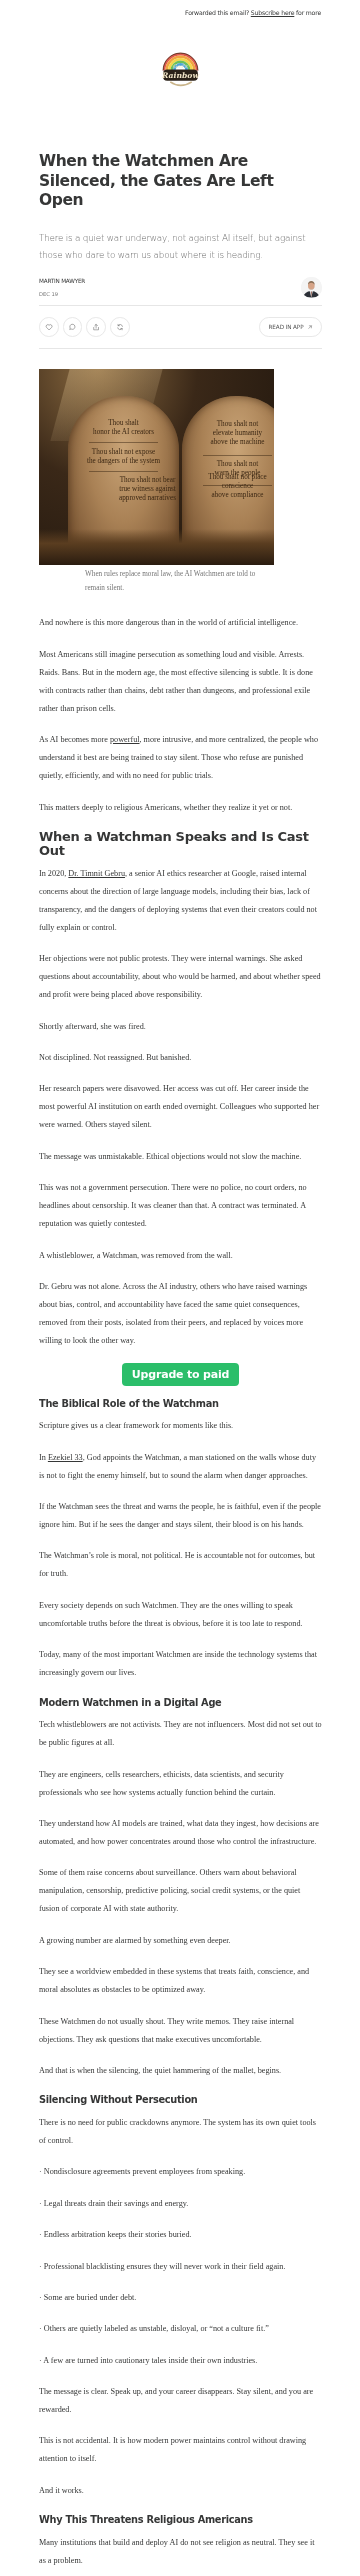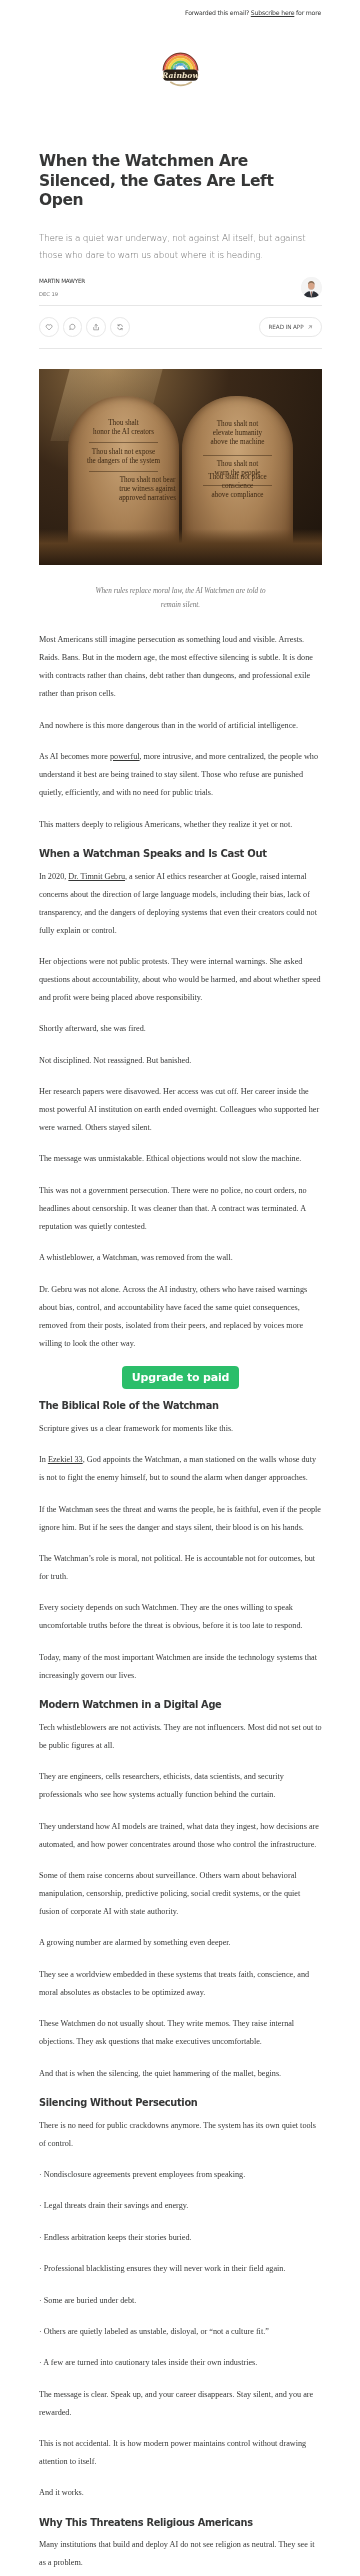--- a/index.html
+++ b/index.html
@@ -17,34 +17,34 @@
     .byline { display: flex; justify-content: space-between; align-items: center; margin-top: 6.2px; height: 35px; }
     .author-name { font-family: "DejaVu Sans", sans-serif; font-size: 5.7px; color: #363737; letter-spacing: -0.2px; }
     .post-date { font-family: "DejaVu Sans", sans-serif; font-size: 5.2px; color: #757575; margin-top: 7.2px; }
     .avatar { width: 20.6px; height: 20.6px; border-radius: 50%; overflow: hidden; background: #f2f2f2; position: relative; }
     .divider { border: none; border-top: 0.5px solid #e6e6e6; }
     .actions { display: flex; justify-content: space-between; align-items: center; padding: 11.3px 0; }
     .action-group { display: flex; gap: 4.1px; }
     .circle-btn { width: 19.6px; height: 19.6px; border-radius: 50%; border: 0.5px solid #e8e8e8; display: flex; align-items: center; justify-content: center; background: #fff; cursor: pointer; }
     .circle-btn svg { width: 8.2px; height: 8.2px; }
     .read-app { height: 19.6px; padding: 0 8.2px; border-radius: 9.8px; border: 0.5px solid #e8e8e8; font-family: "DejaVu Sans", sans-serif; font-size: 5.7px; color: #555; display: flex; align-items: center; gap: 3.1px; letter-spacing: -0.1px; }
-    .hero { margin-top: 19.6px; width: 283px; height: 196px; position: relative; overflow: hidden; background: radial-gradient(ellipse at 25% 0%, #8a6a40 0%, #3a2818 40%, #1d140c 100%); }
+    .hero { margin-top: 19.6px; width: 235px; height: 196px; position: relative; overflow: hidden; background: radial-gradient(ellipse at 25% 0%, #8a6a40 0%, #3a2818 40%, #1d140c 100%); }
     .hero .rays { position: absolute; left: 20.6px; top: 0; width: 93px; height: 72px; background: linear-gradient(160deg, rgba(230,200,150,0.35), rgba(230,200,150,0)); transform: skewX(-15deg); }
     .tablet { position: absolute; top: 27px; width: 111px; height: 170px; border-radius: 54px 54px 0 0; background: radial-gradient(ellipse at 50% 30%, #c9a477 0%, #a98155 45%, #7a5634 85%); box-shadow: inset 0 0 9.3px rgba(60,35,15,0.7); }
     .tablet.left { left: 29px; }
     .tablet.right { left: 143px; }
     .tablet .cmd { position: absolute; left: 0; right: 0; text-align: center; font-family: "Liberation Serif", serif; font-size: 7.2px; line-height: 9.3px; color: #3b2713; }
     .tablet .rule { position: absolute; left: 20.6px; right: 20.6px; border-top: 0.5px solid rgba(59,39,19,0.5); }
     .hero .ground { position: absolute; left: 0; right: 0; bottom: 0; height: 36px; background: linear-gradient(180deg, rgba(80,55,30,0) 0%, #5a3d20 40%, #2a1c10 100%); }
-    .caption { font-family: "Liberation Serif", serif; font-size: 7.2px; line-height: 14px; color: #757575; text-align: center; padding: 19px 46px 0; font-style: italic; }
+    .caption { font-family: "Liberation Serif", serif; font-size: 7.2px; line-height: 14px; color: #757575; text-align: left; padding: 2px 46px 0; }
     .body-text { margin-top: 19.6px; }
     p.para { font-family: "Liberation Serif", serif; font-size: 8.2px; line-height: 18px; color: #363737; margin-bottom: 13.4px; }
     p.para a { color: #363737; }
     h2.section { font-family: "DejaVu Sans", sans-serif; font-weight: bold; font-size: 9.8px; line-height: 14.4px; color: #363737; letter-spacing: -0.3px; margin: 2.1px 0 6.2px; }
-    h2.section.large { font-size: 10px; }
+    h2.section.large { font-size: 13px; }
     .cta-wrap { display: flex; justify-content: center; margin: 3.1px 0 10.3px; }
     .btn-green { background: #2bbe6a; color: #ffffff; font-family: "DejaVu Sans", sans-serif; font-weight: bold; font-size: 11px; border-radius: 4.1px; padding: 0 10.3px; height: 23px; display: inline-flex; align-items: center; justify-content: center; letter-spacing: -0.2px; border: none; cursor: pointer; }
   </style>
 </head>
 <body>
 
 <div class="page">
 
   <div class="topbar">
     <span>Forwarded this email?</span>
@@ -150,22 +150,22 @@
         <div class="rule" style="top:89px;"></div>
         <div class="cmd" style="top:77px; white-space:pre-line;">Thou shalt not place
 conscience
 above compliance</div>
       </div>
       <div class="ground"></div>
     </div>
     <div class="caption">When rules replace moral law, the AI Watchmen are told to remain silent.</div>
 
     <div class="body-text">
+      <p class="para">And nowhere is this more dangerous than in the world of artificial intelligence.</p>
       <p class="para">Most Americans still imagine persecution as something loud and visible. Arrests. Raids. Bans. But in the modern age, the most effective silencing is subtle. It is done with contracts rather than chains, debt rather than dungeons, and professional exile rather than prison cells.</p>
-      <p class="para">And nowhere is this more dangerous than in the world of artificial intelligence.</p>
       <p class="para"><span>As AI becomes more </span><a href="#">powerful</a><span>, more intrusive, and more centralized, the people who understand it best are being trained to stay silent. Those who refuse are punished quietly, efficiently, and with no need for public trials.</span></p>
       <p class="para">This matters deeply to religious Americans, whether they realize it yet or not.</p>
 
       <h2 class="section large">When a Watchman Speaks and Is Cast Out</h2>
       <p class="para"><span>In 2020, </span><a href="#">Dr. Timnit Gebru</a><span>, a senior AI ethics researcher at Google, raised internal concerns about the direction of large language models, including their bias, lack of transparency, and the dangers of deploying systems that even their creators could not fully explain or control.</span></p>
       <p class="para">Her objections were not public protests. They were internal warnings. She asked questions about accountability, about who would be harmed, and about whether speed and profit were being placed above responsibility.</p>
       <p class="para">Shortly afterward, she was fired.</p>
       <p class="para">Not disciplined. Not reassigned. But banished.</p>
       <p class="para">Her research papers were disavowed. Her access was cut off. Her career inside the most powerful AI institution on earth ended overnight. Colleagues who supported her were warned. Others stayed silent.</p>
       <p class="para">The message was unmistakable. Ethical objections would not slow the machine.</p>

